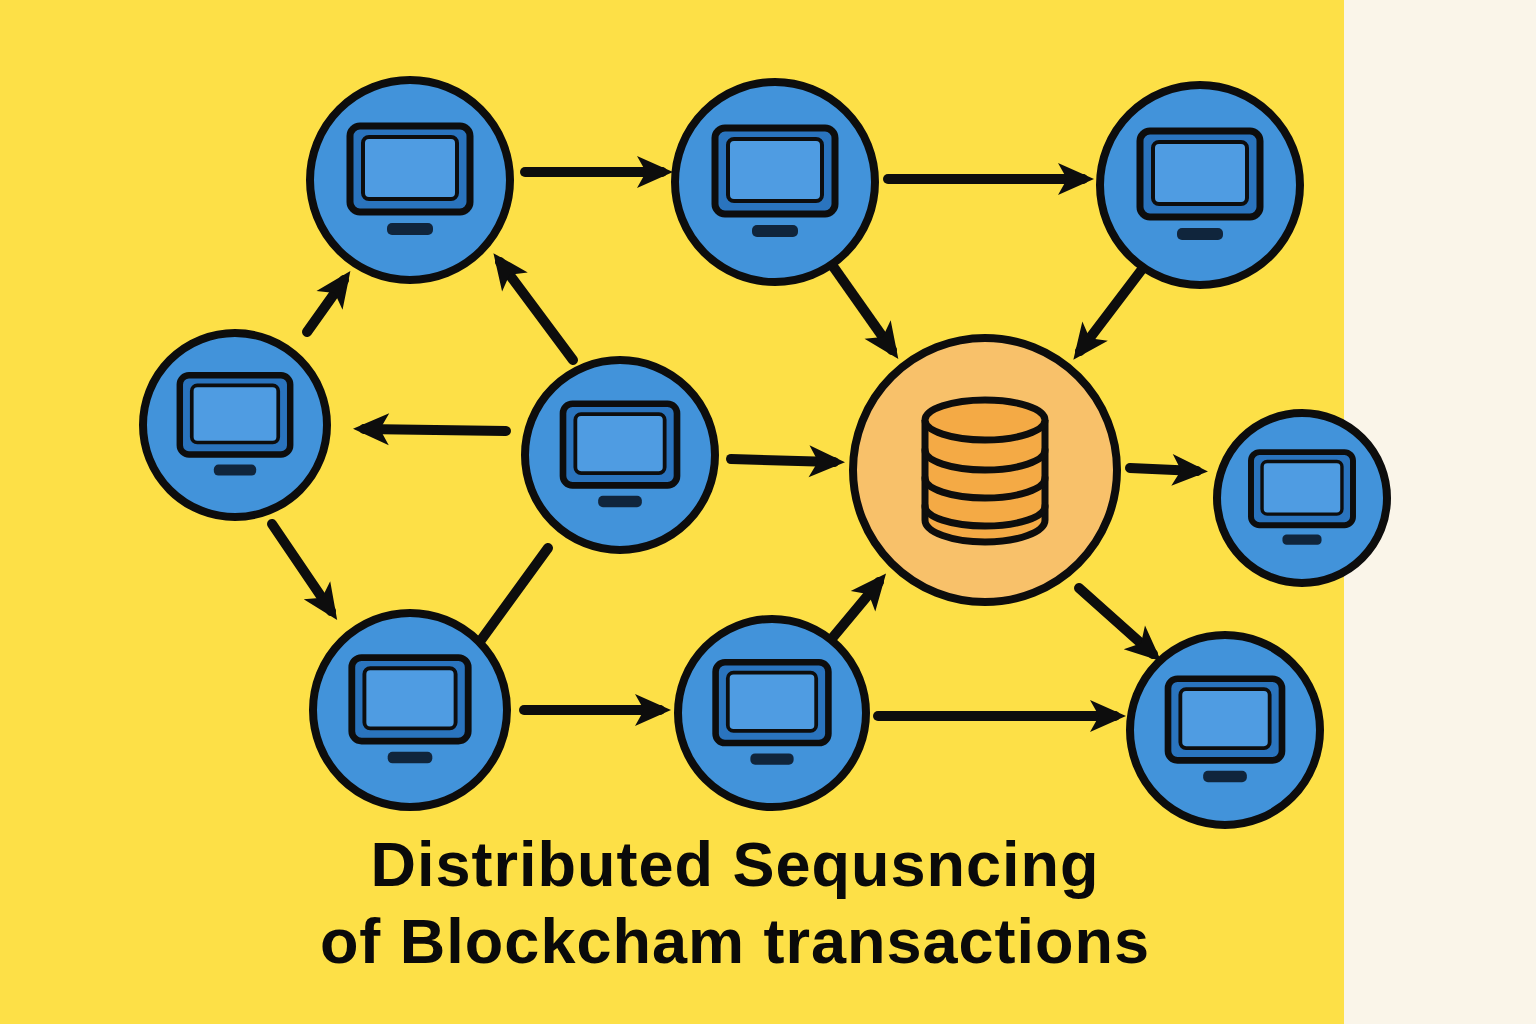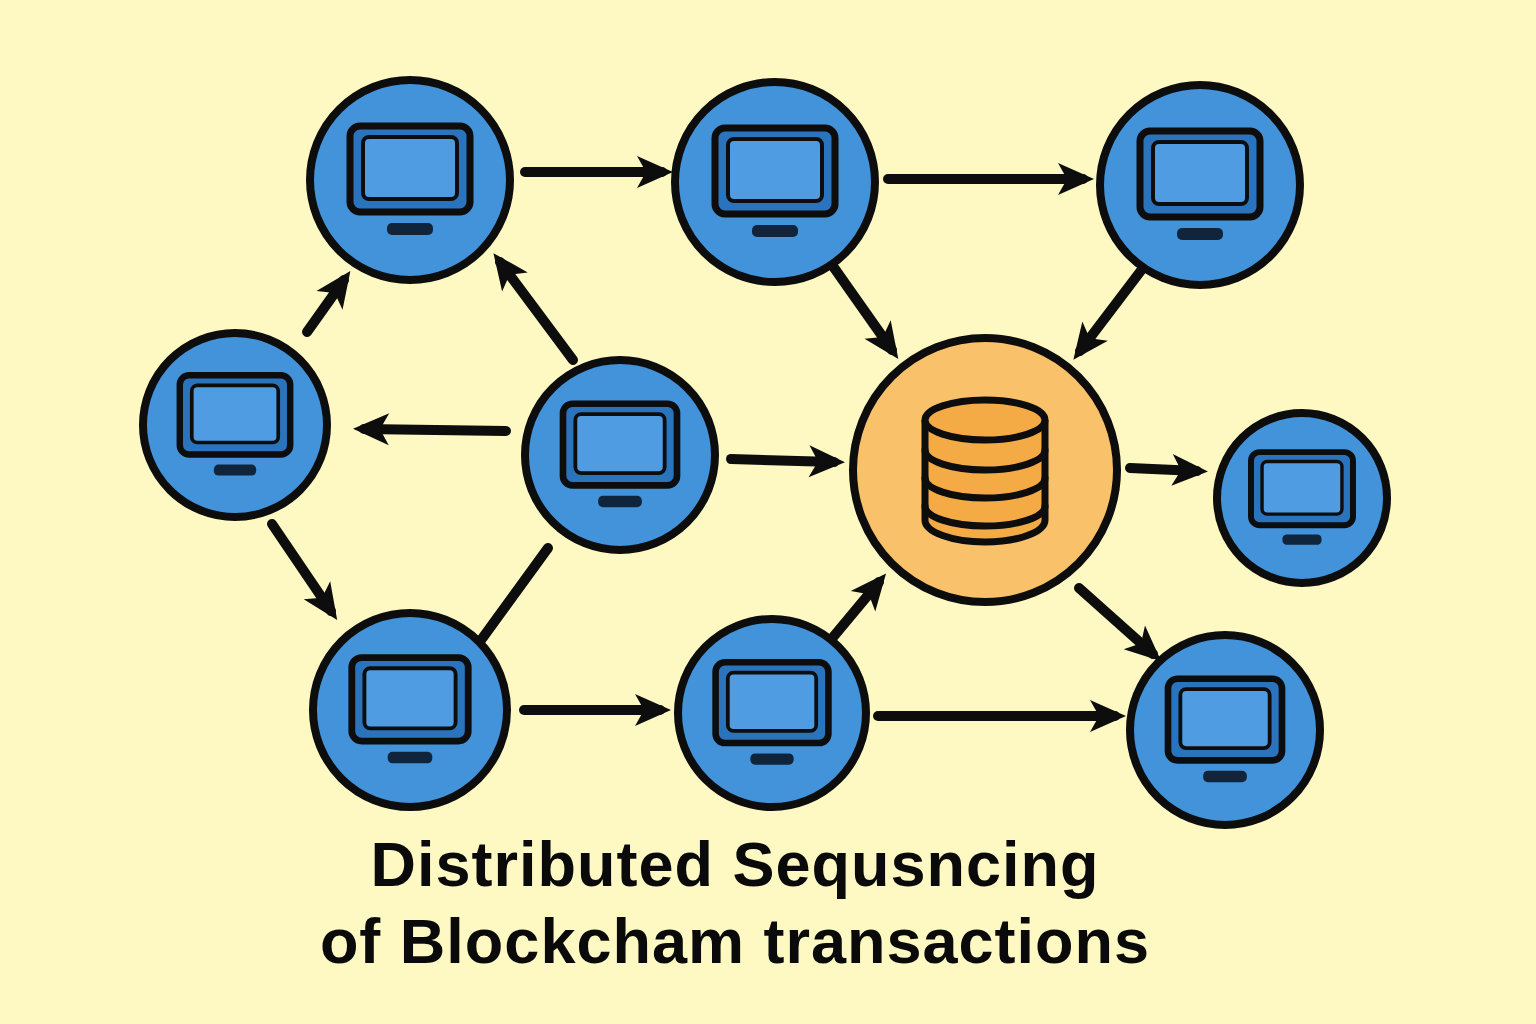--- a/index.html
+++ b/index.html
@@ -4,23 +4,23 @@
 <style>
   * { margin: 0; padding: 0; box-sizing: border-box; }
   html, body { width: 1536px; height: 1024px; }
   body {
     font-family: "Liberation Sans", sans-serif;
     background: #faf5e9;
     overflow: hidden;
   }
   .canvas {
     position: relative;
-    width: 1536px;
+    width: 1344px;
     height: 1024px;
-    background: #fef9c3;
+    background: #fde047;
   }
   svg.diagram {
     position: absolute;
     left: 0; top: 0;
     width: 1536px;
     height: 1024px;
     display: block;
   }
   .title-block {
     position: absolute;

